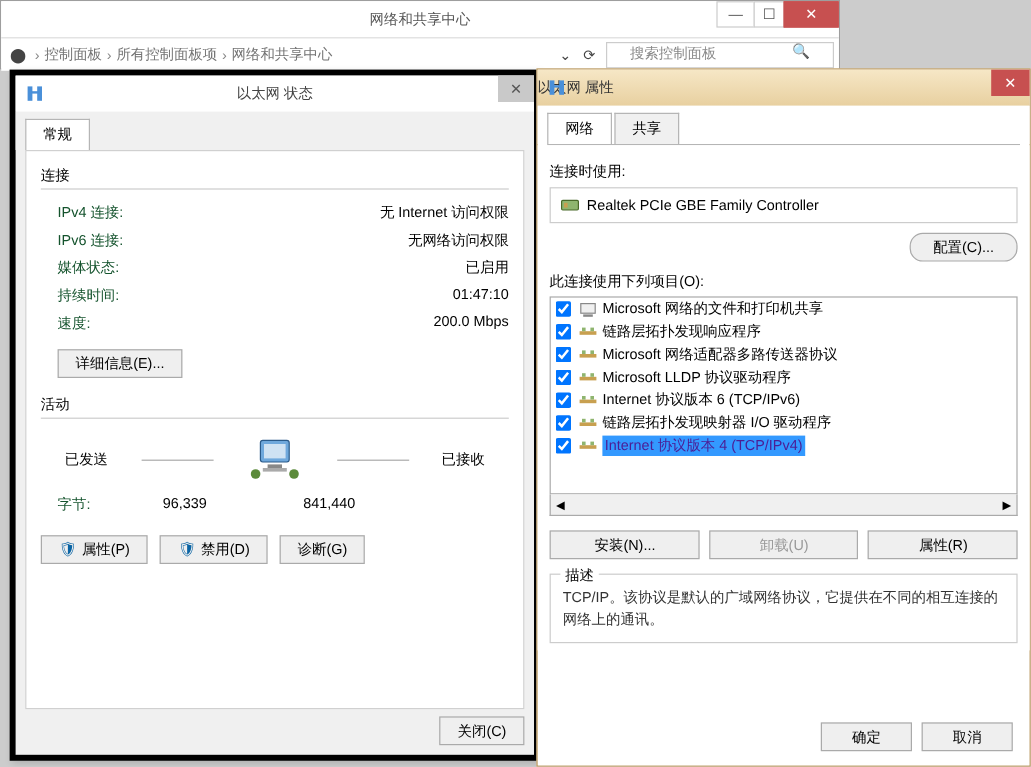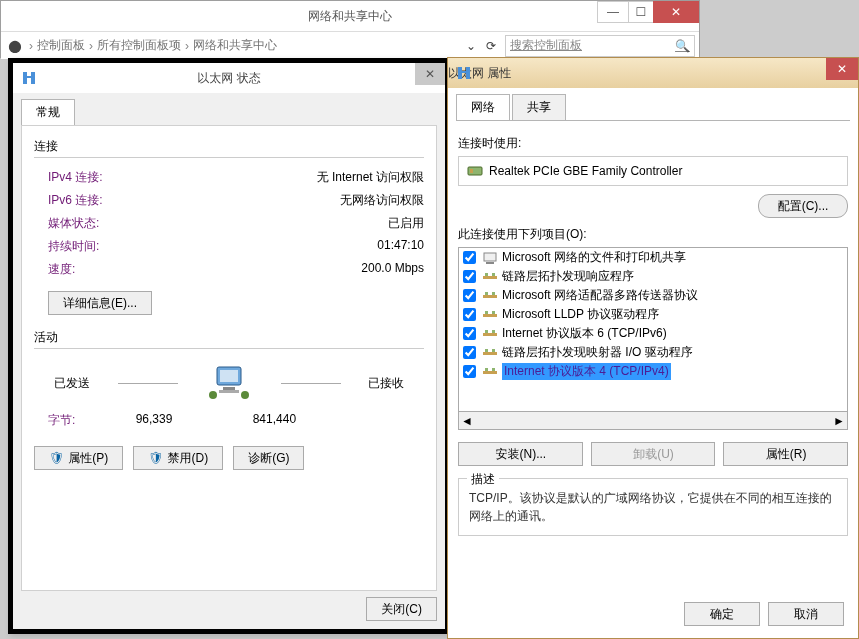--- a/index.html
+++ b/index.html
@@ -13,41 +13,41 @@
   .net-titlebar { height: 30px; background: #fff; display: flex; align-items: center; justify-content: center; color: #555; }
   .net-titlebar-buttons { position: absolute; right: 0; top: 0; display: flex; }
   .win-btn { width: 32px; height: 22px; display: flex; align-items: center; justify-content: center; background: #fff; border: 1px solid #ccc; margin-left: -1px; }
   .win-btn.maximize { width: 26px; }
   .win-btn.close-main { background: #c75050; color: #fff; border-color: #c75050; width: 46px; }
   .nav-bar { height: 28px; background: #fff; display: flex; align-items: center; border-top: 1px solid #ddd; padding: 0 4px; }
   .nav-sep { color: #888; margin: 0 4px; }
   .nav-crumb { color: #737373; cursor: pointer; }
   .nav-dropdown { margin-left: auto; display: flex; align-items: center; }
   .nav-icon { width: 20px; display: inline-flex; justify-content: center; color: #444; }
-  .search-box { width: 190px; height: 22px; border: 1px solid #ccc; margin-left: 4px; display: flex; align-items: center; padding: 0 4px; color: #888; justify-content: space-between; text-decoration: underline; }
+  .search-box { width: 190px; height: 22px; border: 1px solid #ccc; margin-left: 4px; display: flex; align-items: flex-start; padding: 0 19px; color: #888; justify-content: space-between; }
   
   
   .status-dialog {
     position: absolute; left: 8px; top: 58px; width: 442px; height: 576px;
     background: #f0f0f0; border: 5px solid #000000;
     box-shadow: 2px 2px 6px rgba(0,0,0,0.15);
   }
   .dlg-title { height: 30px; background: #fff; display: flex; align-items: center; justify-content: center; font-size: 13px; color: #444; position: relative; }
   .dlg-title .icon-net { position: absolute; left: 8px; }
   .dlg-close { position: absolute; right: 0; top: 0; width: 30px; height: 22px; background: #c9c9c9; display: flex; align-items: center; justify-content: center; color: #555; }
   
   .tabstrip { display: flex; padding: 6px 8px 0 8px; background: #f0f0f0; }
   .tab { padding: 4px 14px; border: 1px solid #b5b5b5; border-bottom: none; background: #fff; margin-right: 2px; }
   .tab.active { background: #fff; }
   .tab-body { margin: 0 8px 8px 8px; border: 1px solid #d0d0d0; background: #fff; padding: 12px; height: calc(100% - 100px); position: relative; }
   
   .groupbox { margin-bottom: 14px; }
   .group-title { border-bottom: 1px solid #ccc; padding-bottom: 2px; margin-bottom: 8px; color: #000; }
   .kv { display: flex; justify-content: space-between; padding: 3px 0 3px 14px; }
-  .kv .k { color: #701a75; }
+  .kv .k { color: #14532d; }
   .kv .v { color: #000; }
   
   .btn { height: 24px; padding: 0 14px; background: #efefef; border: 1px solid #aaa; display: inline-flex; align-items: center; justify-content: center; cursor: pointer; }
   .btn-row { display: flex; gap: 10px; margin-top: 14px; }
   
   .activity { display: flex; align-items: center; justify-content: space-between; padding: 6px 20px; }
   .activity .line { height: 1px; background: #aaa; width: 60px; }
   .net-icon { width: 48px; height: 40px; display: flex; align-items: center; justify-content: center; }
   
   .footer { position: absolute; right: 8px; bottom: 8px; }

